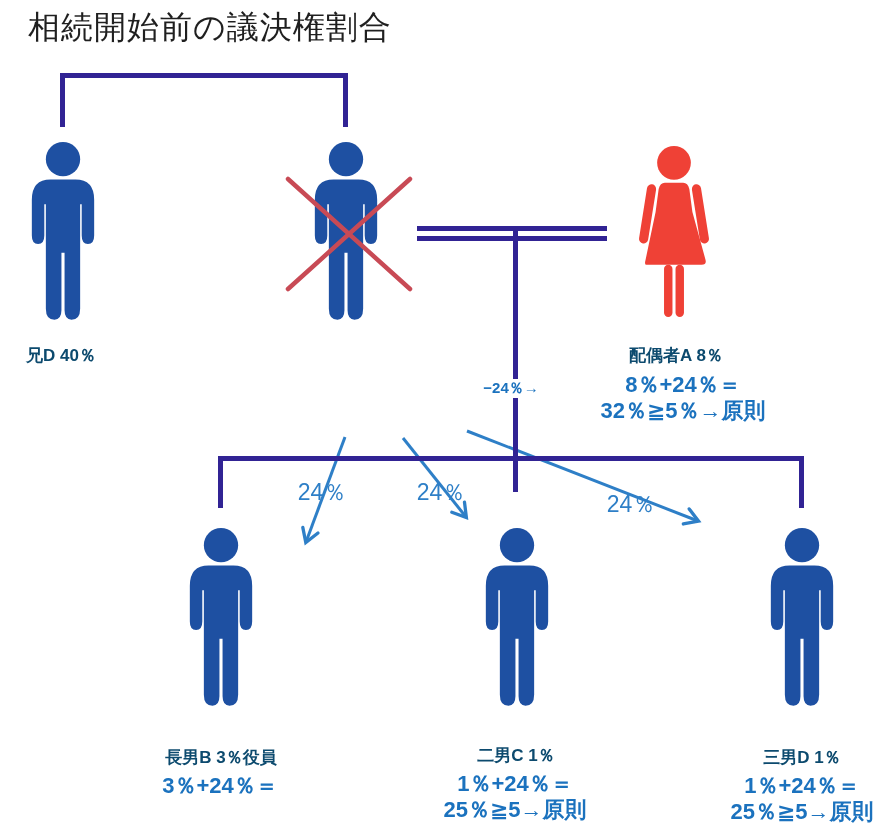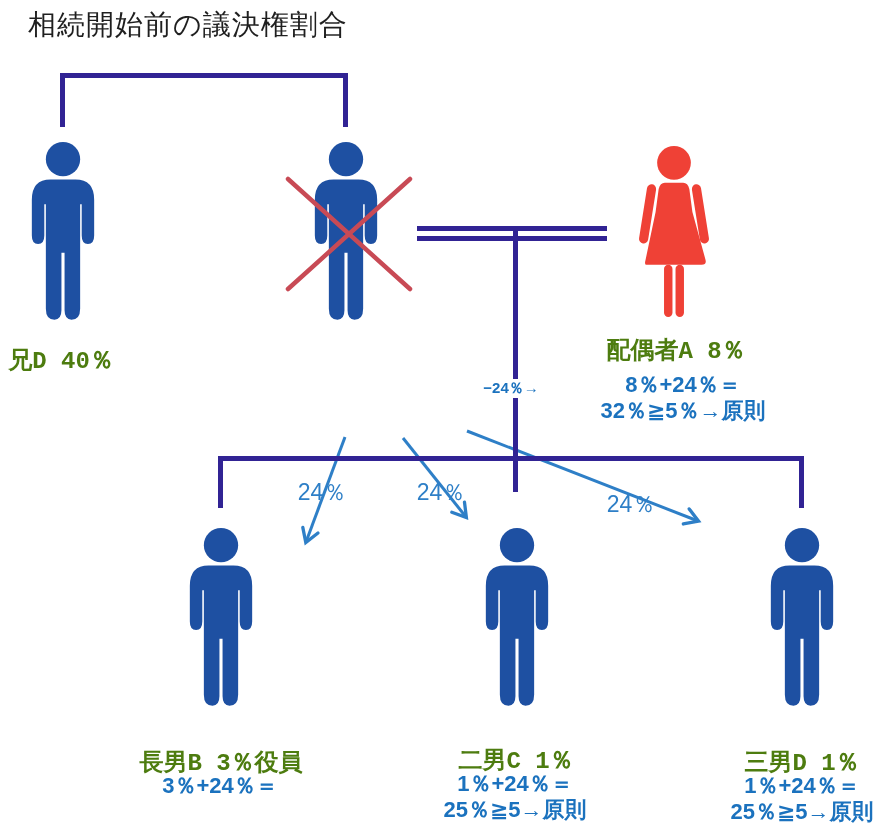--- a/index.html
+++ b/index.html
@@ -1,35 +1,35 @@
 <!DOCTYPE html>
 <html><head>
 <meta charset="utf-8">
 <style>
   html,body{margin:0;padding:0;background:#ffffff;}
   body{font-family:"Liberation Sans","DejaVu Sans",sans-serif;}
   .canvas{position:relative;width:886px;height:839px;background:#ffffff;overflow:hidden;}
-  .title{position:absolute;left:28px;top:6px;font-size:28px;font-weight:500;color:#1f1f1f;letter-spacing:1px;white-space:nowrap;}
+  .title{position:absolute;left:28px;top:6px;font-size:32px;font-weight:500;color:#1f1f1f;letter-spacing:1px;white-space:nowrap;}
   
   .top-bracket{position:absolute;left:60px;top:73px;width:288px;height:54px;
     border-top:5px solid #312394;border-left:5px solid #312394;border-right:5px solid #312394;box-sizing:border-box;z-index:2;}
   .marriage-lines{position:absolute;left:417px;top:226px;width:190px;height:15px;
     border-top:5px solid #312394;border-bottom:5px solid #312394;box-sizing:border-box;z-index:2;}
   .marriage-stem{position:absolute;left:513px;top:231px;width:5px;height:261px;background:#312394;z-index:2;}
   .children-bracket{position:absolute;left:218px;top:456px;width:586px;height:52px;
     border-top:5px solid #312394;border-left:5px solid #312394;border-right:5px solid #312394;box-sizing:border-box;z-index:2;}
   
   .person{position:absolute;z-index:1;}
   .male{fill:#1e50a2;}
   .female{fill:#ef4136;}
   .cross{position:absolute;left:283px;top:174px;z-index:2;}
   
   .arrows{position:absolute;left:0;top:0;width:886px;height:839px;z-index:1;pointer-events:none;}
   
-  .name{position:absolute;font-size:24px;font-weight:bold;color:#4d7c0f;white-space:nowrap;transform:translateX(-50%);z-index:3;font-family:Liberation Mono, monospace;}
+  .name{position:absolute;font-size:17px;font-weight:bold;color:#0c4a6e;white-space:nowrap;transform:translateX(-50%);z-index:3;}
   .formula{position:absolute;font-size:22px;font-weight:bold;color:#1b72be;line-height:26px;text-align:center;white-space:nowrap;transform:translateX(-50%);z-index:3;}
   .minus-label{position:absolute;left:511px;top:379px;font-size:15px;font-weight:bold;color:#1b72be;background:#ffffff;padding:0 3px;white-space:nowrap;transform:translateX(-50%);z-index:3;}
   .pct-label{position:absolute;font-size:23px;font-weight:normal;color:#2e7fc7;white-space:nowrap;transform:translateX(-50%);z-index:3;}
 </style>
 </head>
 <body>
 
 <div class="canvas">
 
   <svg width="0" height="0" style="position:absolute" aria-hidden="true">
@@ -85,21 +85,21 @@
   <svg class="person male" style="left:763px;top:528px" width="78" height="187" viewBox="0 0 100 240">
       <use href="#male-icon"></use>
     </svg>
 
   <svg class="cross" width="132" height="120">
     <line x1="5" y1="5" x2="127" y2="115" stroke="#c84a55" stroke-width="4.5" stroke-linecap="round"></line>
     <line x1="127" y1="5" x2="5" y2="115" stroke="#c84a55" stroke-width="4.5" stroke-linecap="round"></line>
   </svg>
 
   <div class="name" style="left:61px;top:344px">兄D 40％</div>
-  <div class="name" style="left:676px;top:334px">配偶者A 8％</div>
+  <div class="name" style="left:676px;top:344px">配偶者A 8％</div>
   <div class="name" style="left:221px;top:746px">長男B 3％役員</div>
   <div class="name" style="left:516px;top:744px">二男C 1％</div>
   <div class="name" style="left:802px;top:746px">三男D 1％</div>
 
   <div class="formula" style="left:683px;top:372px">
     <div>8％+24％＝</div>
     <div>32％≧5％→原則</div>
   </div>
   <div class="formula" style="left:220px;top:773px">
     <div>3％+24％＝</div>

